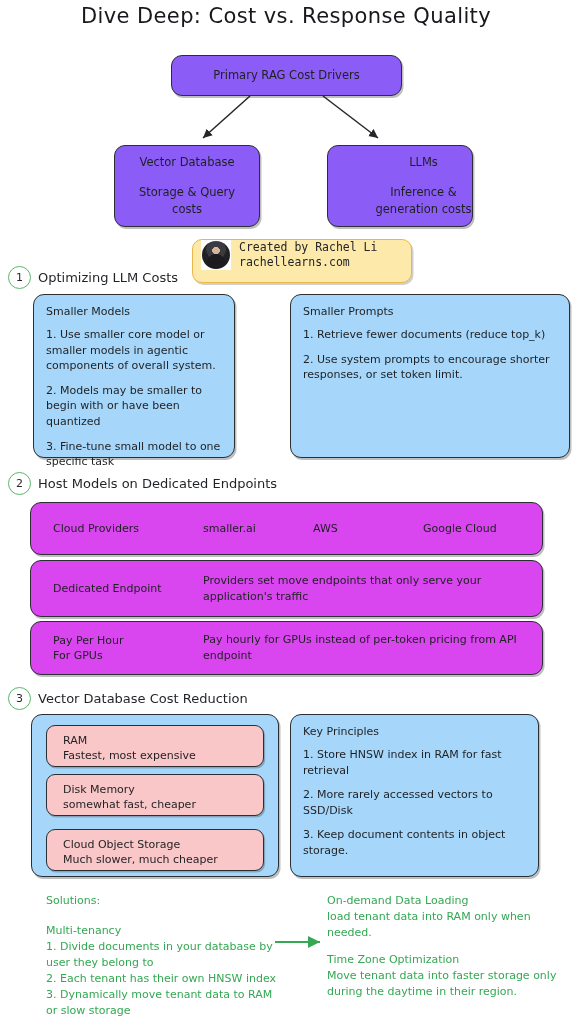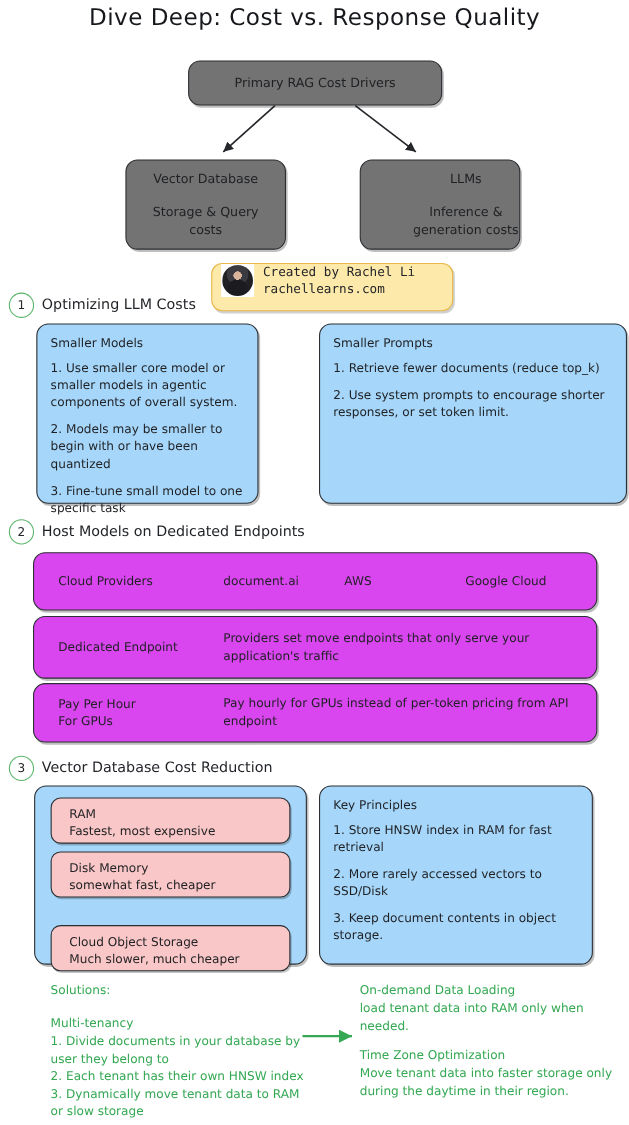--- a/index.html
+++ b/index.html
@@ -19,21 +19,21 @@
 
   
   .node{
     box-sizing:border-box;
     border:1.6px solid #2b2f33;
     border-radius:11px;
     display:flex; flex-direction:column;
     justify-content:center;
     box-shadow:1.5px 2px 0 rgba(40,40,40,.30);
   }
-  .green{background:#737373;}
+  .green{background:#8b5cf6;}
 
   .node .ln{font-size:11.5px; line-height:1.45; text-align:center;}
 
   
   .flowsvg{top:0;left:0;width:572px;height:1023px;pointer-events:none;}
 
   
   #credit{
     box-sizing:border-box;
     background:#fde9a9; border:1.6px solid #e8b84b;
@@ -167,21 +167,21 @@
   <div class="p">2. Use system prompts to encourage shorter responses, or set token limit.</div>
 </div>
 
 <div class="abs sechdr" style="left:8px; top:472px;">
   <span class="num">2</span>
   <span class="lbl">Host Models on Dedicated Endpoints</span>
 </div>
 
 <div class="abs row2" style="left:30px; top:502px; width:513px; height:53px;">
   <span class="k">Cloud Providers</span>
-  <span class="c" style="width:110px;">document.ai</span>
+  <span class="c" style="width:110px;">smaller.ai</span>
   <span class="c" style="width:110px;">AWS</span>
   <span class="c">Google Cloud</span>
 </div>
 
 <div class="abs row2" style="left:30px; top:560px; width:513px; height:57px;">
   <span class="k">Dedicated Endpoint</span>
   <span class="v" style="width:320px;">Providers set move endpoints that only serve your application's traffic</span>
 </div>
 
 <div class="abs row2" style="left:30px; top:621px; width:513px; height:54px;">
@@ -199,21 +199,21 @@
 
 <div class="abs panel" style="left:31px; top:714px; width:248px; height:163px; padding:10px 14px;">
   <div class="tier" style="height:42px;">
     <div class="t1">RAM</div>
     <div class="t2">Fastest, most expensive</div>
   </div>
   <div class="tier" style="height:42px; margin-top:7px;">
     <div class="t1">Disk Memory</div>
     <div class="t2">somewhat fast, cheaper</div>
   </div>
-  <div class="tier" style="height:42px; margin-top:25px;">
+  <div class="tier" style="height:42px; margin-top:13px;">
     <div class="t1">Cloud Object Storage</div>
     <div class="t2">Much slower, much cheaper</div>
   </div>
 </div>
 
 <div class="abs panel" style="left:290px; top:714px; width:249px; height:163px;">
   <div class="h">Key Principles</div>
   <div class="p">1. Store HNSW index in RAM for fast retrieval</div>
   <div class="p">2. More rarely accessed vectors to SSD/Disk</div>
   <div class="p">3. Keep document contents in object storage.</div>

